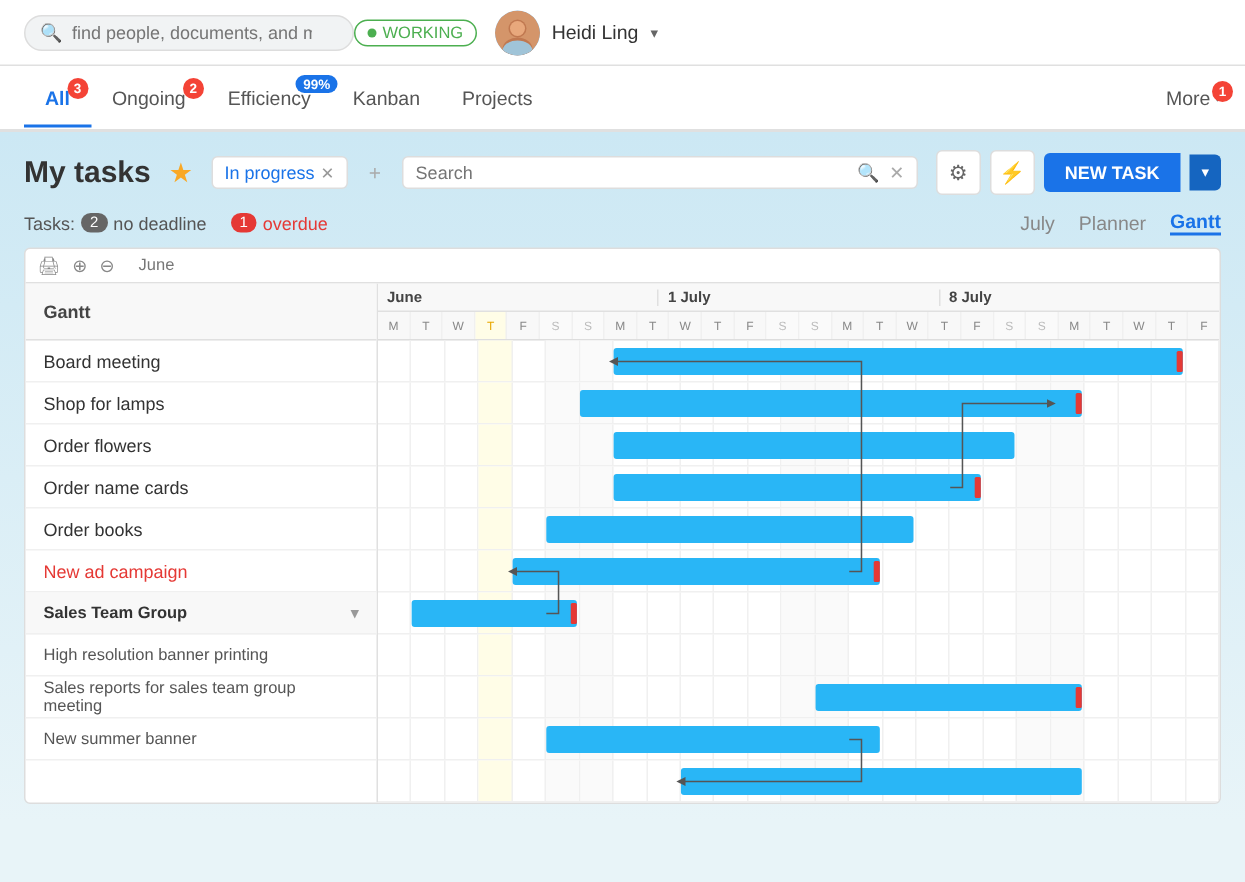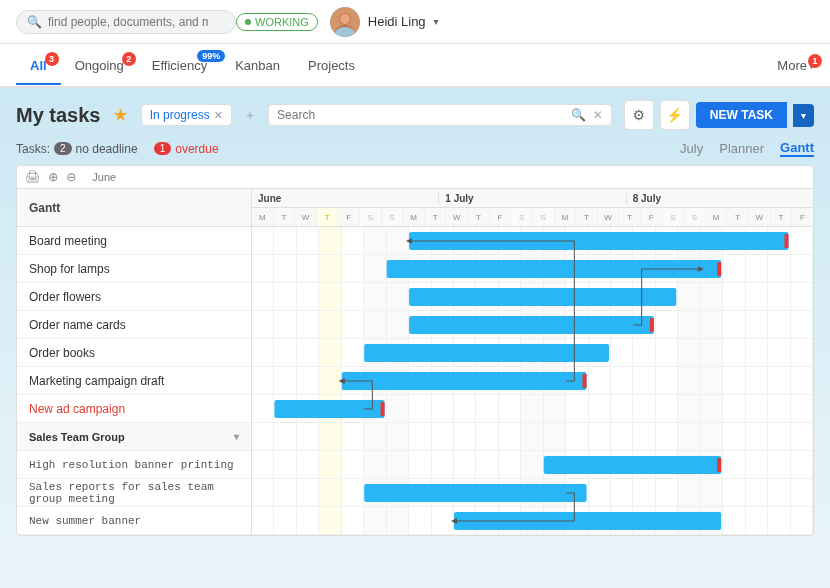--- a/index.html
+++ b/index.html
@@ -298,21 +298,20 @@
       position: relative;
     }
     .task-row.group-row {
       background: #f8f8f8;
       font-weight: 600;
       font-size: 11px;
     }
     .task-row.sub-task {
       font-size: 11px;
       color: #555;
-      font-family: Liberation Mono, monospace;
     }
     .task-row.red-task { color: #e53935; }
     .group-arrow { margin-left: auto; font-size: 10px; color: #999; }
 
     
     .gantt-chart {
       flex: 1;
       overflow: hidden;
       position: relative;
     }
@@ -431,23 +430,20 @@
             <span>Shop for lamps</span>
           </div>
         <div class="task-row">
             <span>Order flowers</span>
           </div>
         <div class="task-row">
             <span>Order name cards</span>
           </div>
         <div class="task-row">
             <span>Order books</span>
-          </div>
-        <div class="task-row">
-            <span>Marketing campaign draft</span>
           </div>
         <div class="task-row red-task">
             <span>New ad campaign</span>
           </div>
         <div class="task-row group-row">
           <span>Sales Team Group</span>
           <span class="group-arrow">▾</span>
         </div>
         <div class="task-row sub-task">
             <span>High resolution banner printing</span>

